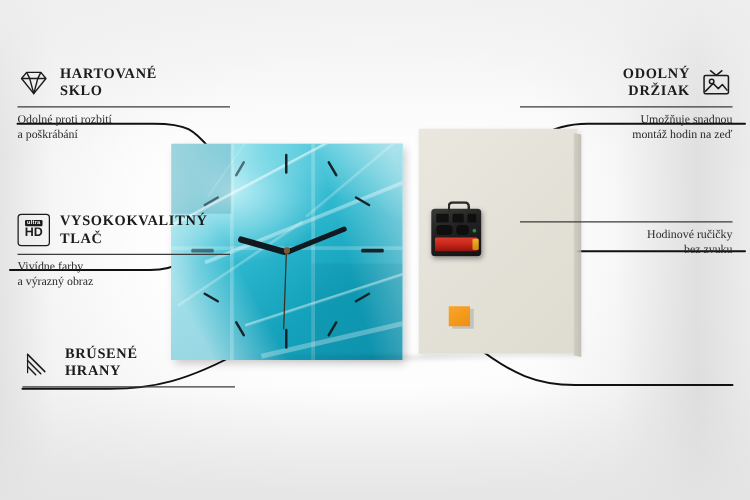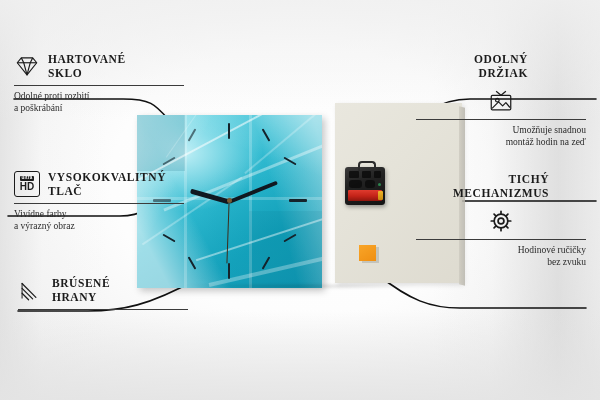--- a/index.html
+++ b/index.html
@@ -117,21 +117,21 @@
     position:absolute;left:139px;top:285px;width:322px;height:10px;
     background:radial-gradient(ellipse 50% 50% at 50% 0%, rgba(0,0,0,.22), rgba(0,0,0,0) 75%);
     filter:blur(1.5px);
   }
 
   
   .feat{position:absolute;width:170px;}
   .feat.left{text-align:left;}
   .feat.right{text-align:right;}
   .feat-head{display:flex;align-items:center;gap:8px;}
-  .feat.right .feat-head{flex-direction:column;justify-content:flex-end;}
+  .feat.right .feat-head{justify-content:flex-end;}
   .feat-title{
     font-family:"Liberation Serif", serif;
     font-weight:bold;font-size:11.5px;letter-spacing:.55px;
     line-height:14px;color:#1b1b1b;text-transform:uppercase;
   }
   .feat-rule{height:1px;background:#3b3b3b;margin:5px 0 4px 0;}
   .feat-desc{
     font-family:"Liberation Serif", serif;
     font-size:9.5px;line-height:12px;color:#2a2a2a;
   }
@@ -300,34 +300,19 @@
           <path d="M5,25 L13,17 L18,22 L22,18 L27,24"></path>
         </g>
       </svg>
     </div>
     <div class="feat-rule"></div>
     <div class="feat-desc">Umožňuje snadnou</div>
     <div class="feat-desc">montáž hodin na zeď</div>
   </div>
 
   <div class="feat right" style="left:416px;top:172px;">
-    <div class="feat-head">
-      <div>
-        <div class="feat-title">TICHÝ</div>
-        <div class="feat-title">MECHANIZMUS</div>
-      </div>
-      <svg class="ico" viewBox="0 0 32 32">
-        <g fill="none" stroke="#1b1b1b" stroke-width="2.1" stroke-linecap="round" stroke-linejoin="round">
-          <path d="M16,4 L16,7 M16,25 L16,28 M4,16 L7,16 M25,16 L28,16
-                   M7.5,7.5 L9.6,9.6 M22.4,22.4 L24.5,24.5
-                   M24.5,7.5 L22.4,9.6 M9.6,22.4 L7.5,24.5"></path>
-          <circle cx="16" cy="16" r="8.4"></circle>
-          <circle cx="16" cy="16" r="3.6"></circle>
-        </g>
-      </svg>
-    </div>
     <div class="feat-rule"></div>
     <div class="feat-desc">Hodinové ručičky</div>
     <div class="feat-desc">bez zvuku</div>
   </div>
 
 
 </div>
 
 </body></html>

